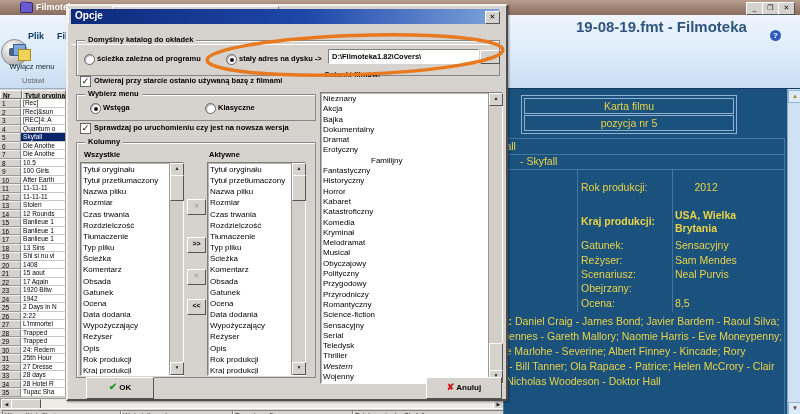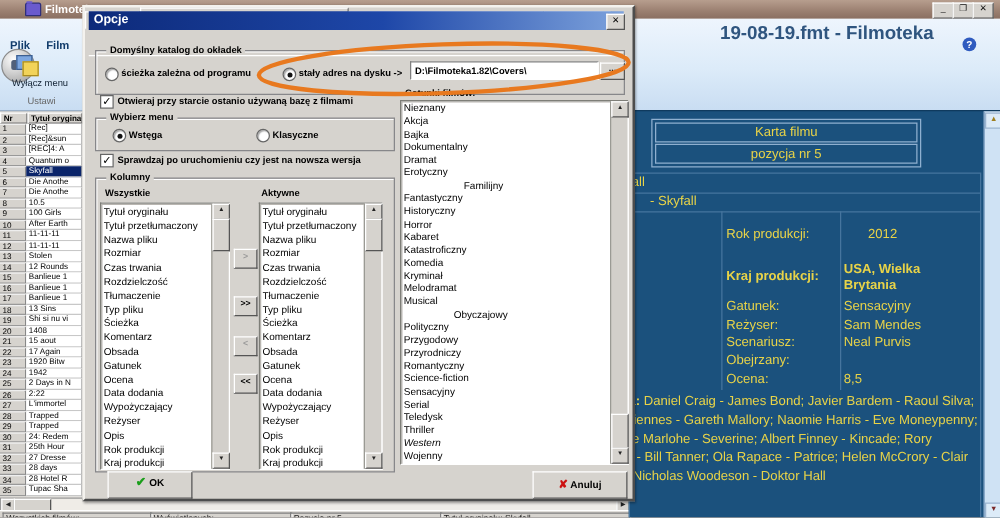--- a/index.html
+++ b/index.html
@@ -21,21 +21,21 @@
   #ribbon{left:0;top:15px;width:800px;height:73px;
     background:linear-gradient(#eef5fd,#dcebf9 55%,#c9ddf2);border-bottom:1px solid #9ab0c8;}
   #ribbon-caption{left:576px;top:3px;font-size:15px;font-weight:bold;color:#2f557f;}
   #help-icon{left:770px;top:15px;width:11px;height:11px;border-radius:50%;
     background:#2f5bbf;color:#fff;font-size:8px;font-weight:bold;text-align:center;line-height:11px;}
   #orb{left:1px;top:24px;width:25px;height:25px;border-radius:50%;
     background:radial-gradient(circle at 35% 30%,#fdfdfd,#c2c2c2 60%,#9c9c9c);
     border:1px solid #8a8a8a;}
   #orb:before{content:"";position:absolute;left:7px;top:8px;width:10px;height:8px;
     background:#51607a;border-radius:2px;}
-  .menu-item{top:16px;font-size:9px;font-weight:bold;color:#123c6b;}
+  .menu-item{top:16px;font-size:9px;font-weight:bold;color:#123c6b;margin-left:20px;}
   #switch-menu-icon{left:13px;top:29px;width:18px;height:16px;}
   #switch-menu-icon .b1{position:absolute;left:0;top:0;width:11px;height:10px;background:#7da7e0;border:1px solid #3c5f91;}
   #switch-menu-icon .b2{position:absolute;left:5px;top:5px;width:11px;height:10px;background:#f2d359;border:1px solid #a98b1e;}
   #disable-menu-label{left:0;top:47px;width:64px;text-align:center;font-size:7.5px;color:#123;}
   #group-label{left:22px;top:61px;font-size:7.5px;color:#666;}
 
   
   #films-header{left:0;top:90px;width:66px;height:9px;display:flex;background:#d6d3ce;}
   #films-header .hc{font-size:6.5px;font-weight:bold;padding-left:2px;line-height:9px;
     border:1px solid;border-color:#fff #777 #777 #fff;white-space:nowrap;overflow:hidden;}
@@ -457,39 +457,39 @@
       </div>
     </div>
     <div id="xfer-btns">
         <div class="pushbtn xfer dis" style="top: 193px;">&gt;</div>
         <div class="pushbtn xfer" style="top: 231px;">&gt;&gt;</div>
         <div class="pushbtn xfer dis" style="top: 263px;">&lt;</div>
         <div class="pushbtn xfer" style="top: 293px;">&lt;&lt;</div>
       </div>
 
     <span class="dtext" style="left:256px;top:64px;">Gatunki filmów:</span>
-    <div class="listbox" style="left:252px;top:74px;width:181px;height:290px;">
+    <div class="listbox" style="left:252px;top:86px;width:181px;height:290px;">
       <div class="litems" id="list-genres">
           <div class="li" style="line-height: 10.3px;">Nieznany</div>
           <div class="li" style="line-height: 10.3px;">Akcja</div>
           <div class="li" style="line-height: 10.3px;">Bajka</div>
           <div class="li" style="line-height: 10.3px;">Dokumentalny</div>
           <div class="li" style="line-height: 10.3px;">Dramat</div>
           <div class="li" style="line-height: 10.3px;">Erotyczny</div>
           <div class="li" style="line-height: 10.3px; padding-left: 48px;">Familijny</div>
           <div class="li" style="line-height: 10.3px;">Fantastyczny</div>
           <div class="li" style="line-height: 10.3px;">Historyczny</div>
           <div class="li" style="line-height: 10.3px;">Horror</div>
           <div class="li" style="line-height: 10.3px;">Kabaret</div>
           <div class="li" style="line-height: 10.3px;">Katastroficzny</div>
           <div class="li" style="line-height: 10.3px;">Komedia</div>
           <div class="li" style="line-height: 10.3px;">Kryminał</div>
           <div class="li" style="line-height: 10.3px;">Melodramat</div>
           <div class="li" style="line-height: 10.3px;">Musical</div>
-          <div class="li" style="line-height: 10.3px; margin-left: 40px;">Obyczajowy</div>
+          <div class="li" style="line-height: 10.3px;">Obyczajowy</div>
           <div class="li" style="line-height: 10.3px;">Polityczny</div>
           <div class="li" style="line-height: 10.3px;">Przygodowy</div>
           <div class="li" style="line-height: 10.3px;">Przyrodniczy</div>
           <div class="li" style="line-height: 10.3px;">Romantyczny</div>
           <div class="li" style="line-height: 10.3px;">Science-fiction</div>
           <div class="li" style="line-height: 10.3px;">Sensacyjny</div>
           <div class="li" style="line-height: 10.3px;">Serial</div>
           <div class="li" style="line-height: 10.3px;">Teledysk</div>
           <div class="li" style="line-height: 10.3px;">Thriller</div>
           <div class="li" style="line-height: 10.3px; font-style: italic;">Western</div>

